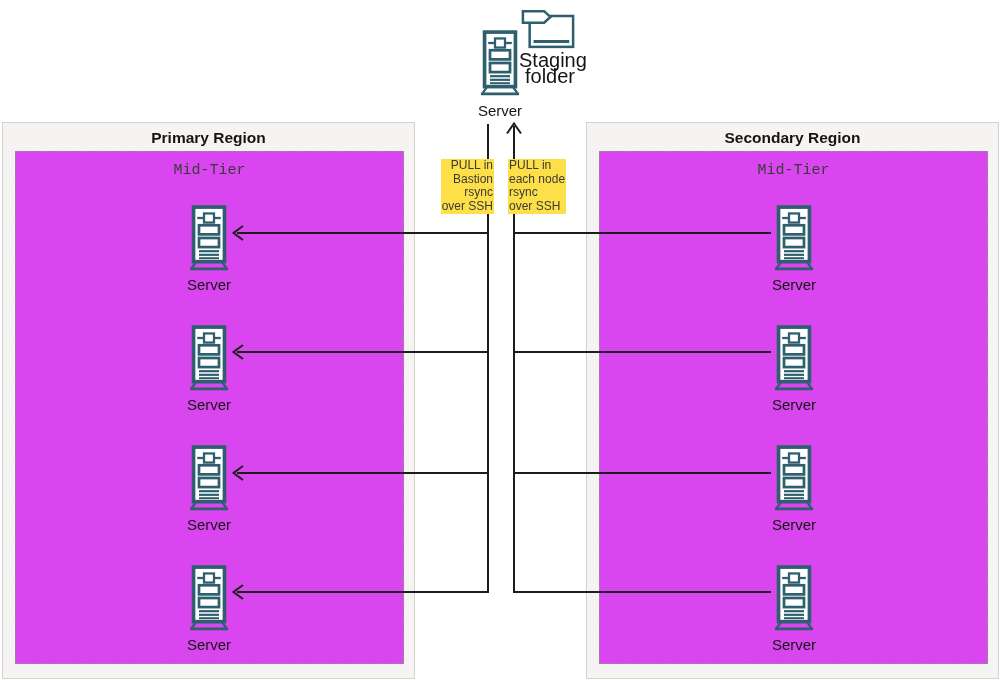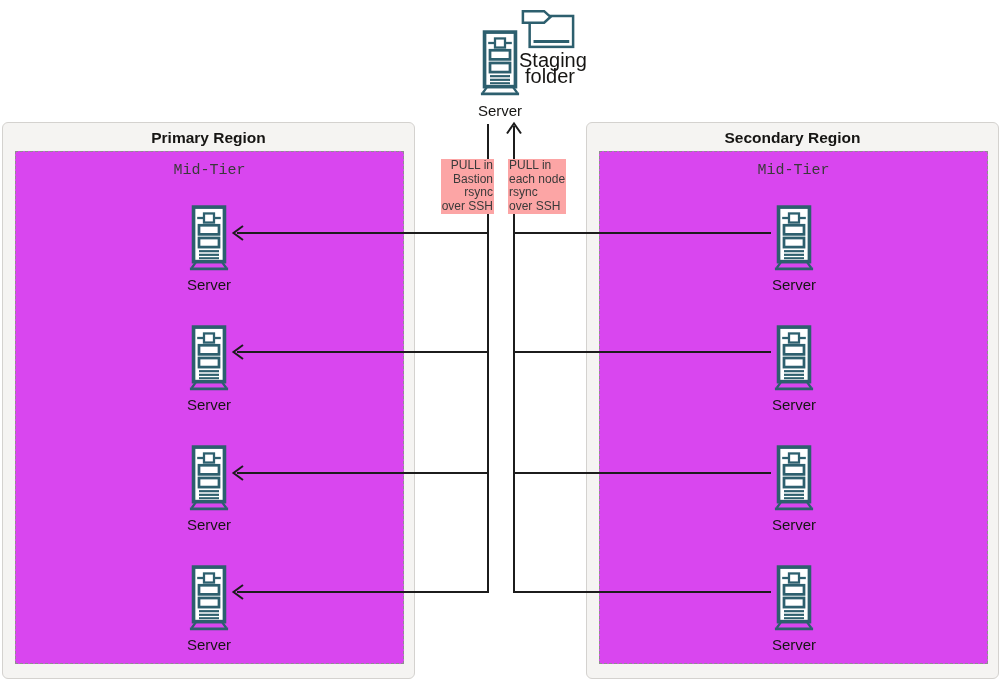--- a/index.html
+++ b/index.html
@@ -11,21 +11,21 @@
     --title_text:#161513;
     --body_text:#3a3a3a;
   }
   *{margin:0;padding:0;box-sizing:border-box;}
   html,body{background:#ffffff;}
   body{font-family:"Liberation Sans", sans-serif;}
   .canvas{position:relative;width:1001px;height:680px;background:#fff;overflow:hidden;}
 
   
   .region{position:absolute;top:122px;width:413px;height:557px;background:var(--region_bg);
-          border:1px solid var(--region_border);border-radius:6px;}
+          border:1px solid var(--region_border);border-radius:0;}
   .region.primary{left:2px;}
   .region.secondary{left:586px;padding-left:34px;}
   .region-title{position:absolute;top:6px;left:0;width:100%;text-align:center;
                 font-size:15.5px;font-weight:bold;color:var(--title_text);}
   .midtier{position:absolute;left:12px;top:28px;width:389px;height:513px;background:#d946ef;
            border:1px dashed var(--dashed_border);font-family:Liberation Mono, monospace;}
   .midtier-label{position:absolute;top:10px;left:0;width:100%;text-align:center;
                  font-size:15px;color:var(--body_text);}
 
   
@@ -47,21 +47,21 @@
   
   .staging-server-icon{position:absolute;left:480px;top:29px;}
   .staging-folder-icon{position:absolute;left:520px;top:9px;}
   .staging-folder-label{position:absolute;left:519px;top:52px;width:62px;text-align:center;
                         font-size:20px;line-height:16px;color:var(--title_text);white-space:pre-line;}
   .staging-server-label{position:absolute;left:470px;top:102px;width:60px;text-align:center;
                         font-size:15px;color:var(--title_text);}
 
   
   .pull-label{position:absolute;top:159px;font-size:12px;line-height:13.7px;color:var(--body_text);
-              background:#fca5a5;white-space:pre-line;padding:0 1px;}
+              background:#fde047;white-space:pre-line;padding:0 1px;}
   .pull-label.left{right:507px;text-align:right;}
   .pull-label.right{left:508px;text-align:left;}
 </style>
 </head>
 <body>
 
 <svg width="0" height="0" style="position:absolute" aria-hidden="true">
   <defs>
     <symbol id="sym-server" viewBox="0 0 44 72">
       <rect class="tzf" x="5" y="2" width="34" height="60" stroke-width="4"></rect>

